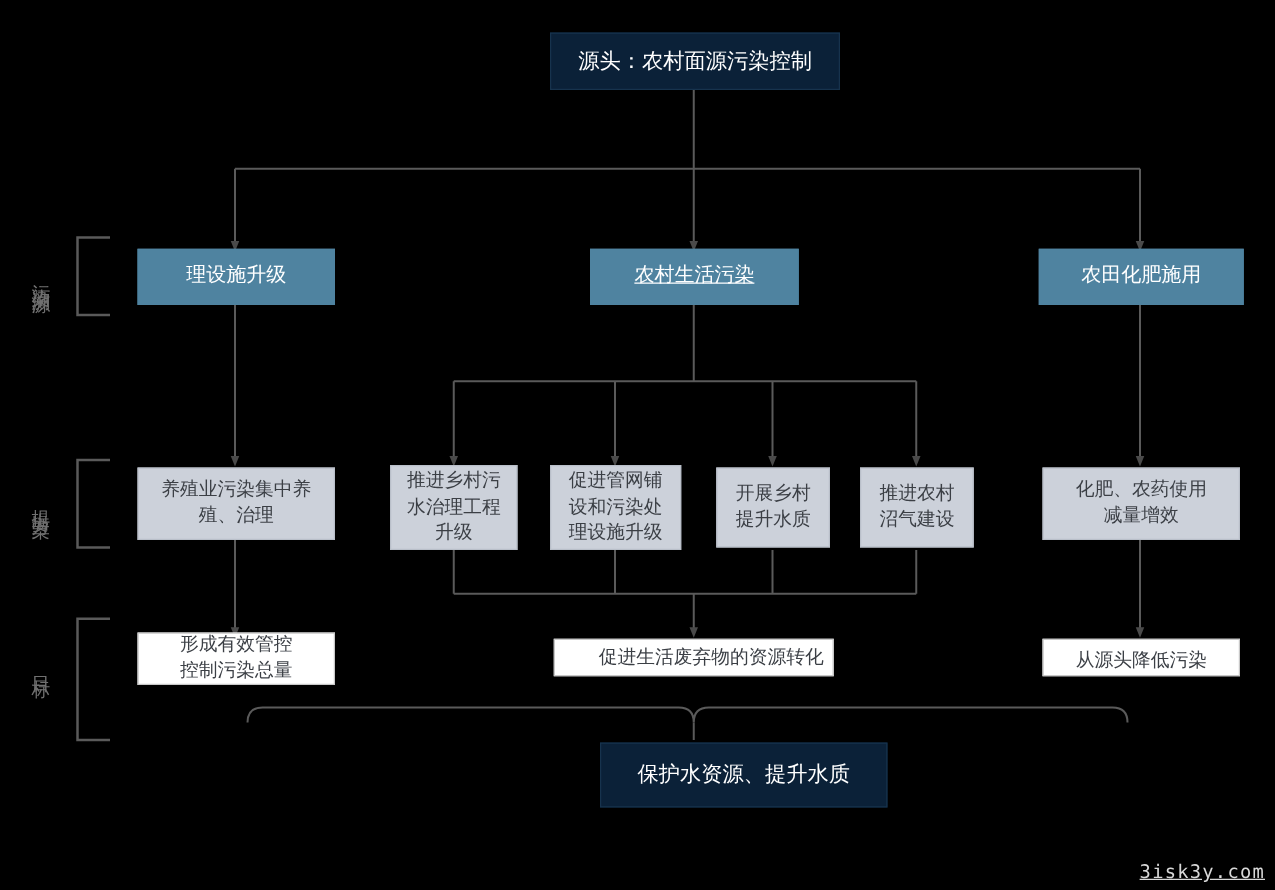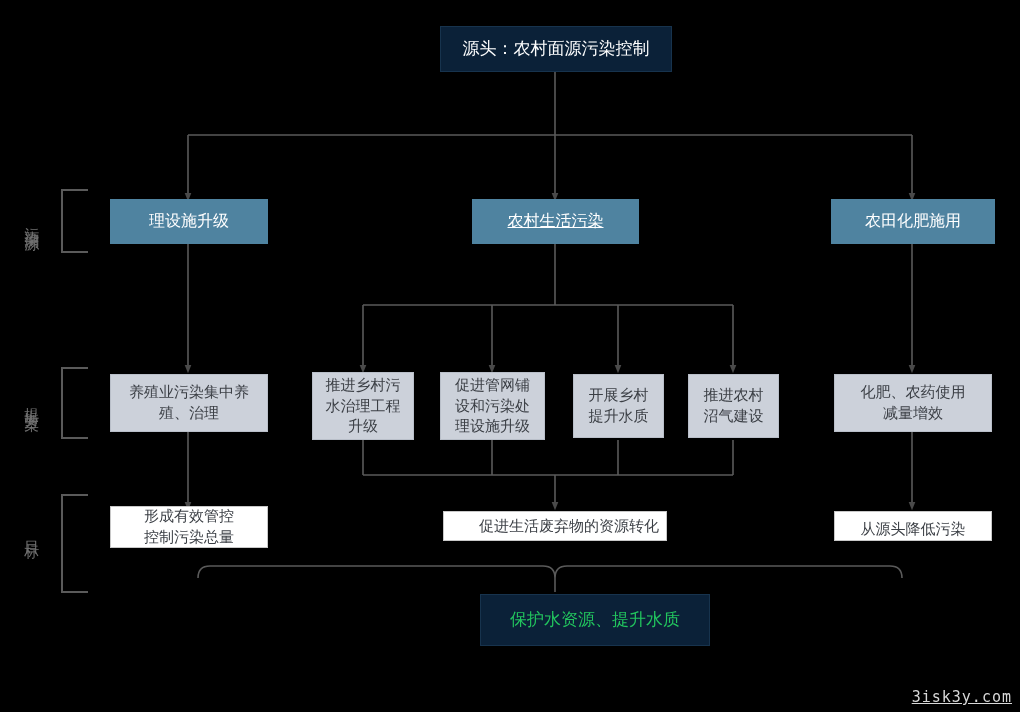--- a/index.html
+++ b/index.html
@@ -6,21 +6,21 @@
   body{width:1020px;height:712px;overflow:hidden;
        font-family:"Liberation Sans","DejaVu Sans",sans-serif;}
   #stage{position:relative;width:1020px;height:712px;background:#000;}
   svg.wires{position:absolute;left:0;top:0;width:1020px;height:712px;pointer-events:none;}
 
   .node{position:absolute;box-sizing:border-box;display:flex;align-items:center;
         justify-content:center;text-align:center;line-height:1.38;}
   .node span{display:block;white-space:pre-line;}
 
   .node.root{background:#0b2138;border:1px solid #17334d;color:#ffffff;font-size:17px;}
-  .node.final{background:#0b2138;border:1px solid #17334d;color:#22c55e;font-size:17px;}
+  .node.final{background:#0b2138;border:1px solid #17334d;color:#ffffff;font-size:17px;}
   .node.src{background:#4f83a0;border:1px solid #4f83a0;color:#ffffff;font-size:16px;}
   .node.plan{background:#ccd1da;border:1px solid #b9bfc9;color:#3b3f45;font-size:15px;}
   .node.goal{background:#ffffff;border:1px solid #c8c8c8;color:#3b3f45;font-size:15px;}
 
   .rowlabel{position:absolute;color:#707070;font-size:15px;line-height:1.25;
             writing-mode:vertical-rl;text-orientation:upright;letter-spacing:3px;
             text-align:center;}
   .watermark{position:absolute;right:8px;bottom:6px;color:#d8d8d8;font-size:15px;
              font-family:"DejaVu Sans Mono","Liberation Mono",monospace;letter-spacing:1px;text-decoration:underline;}
 </style>

